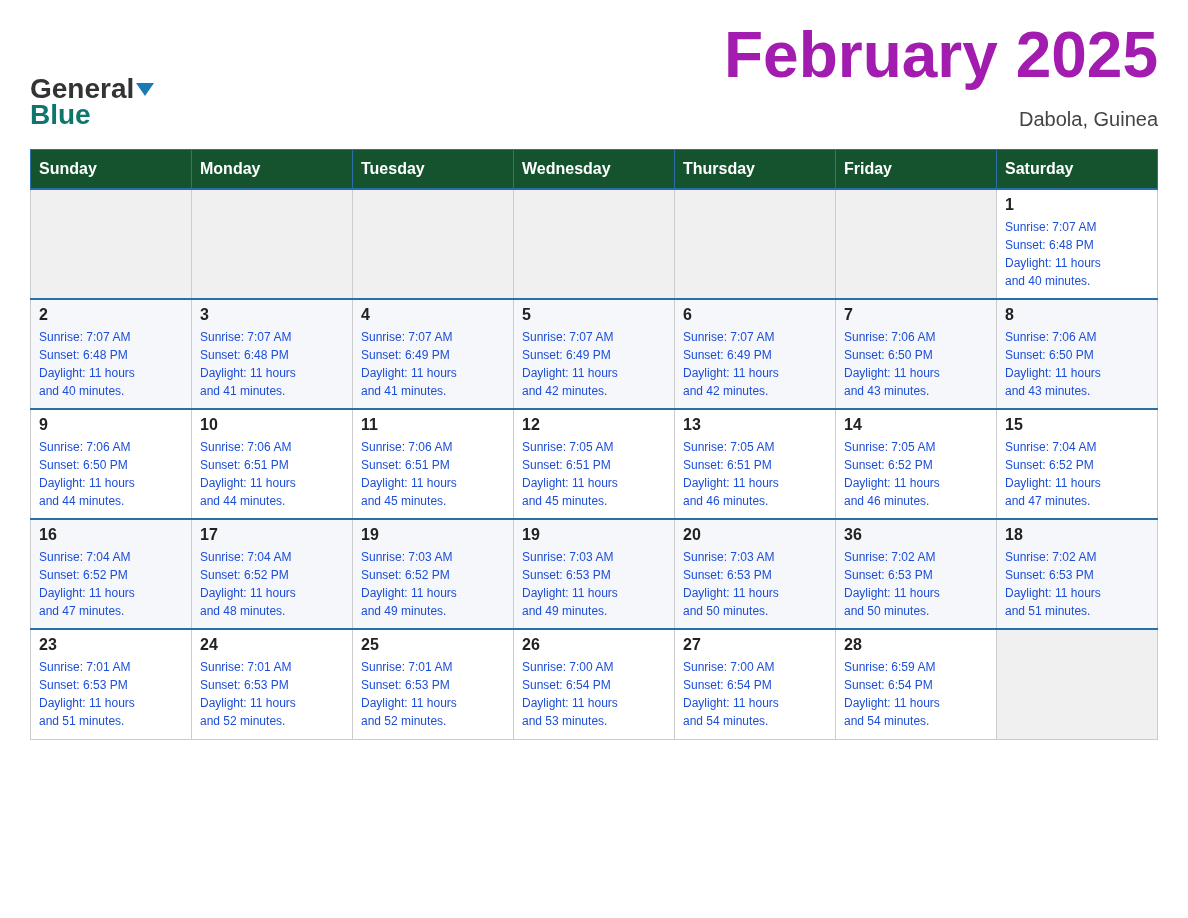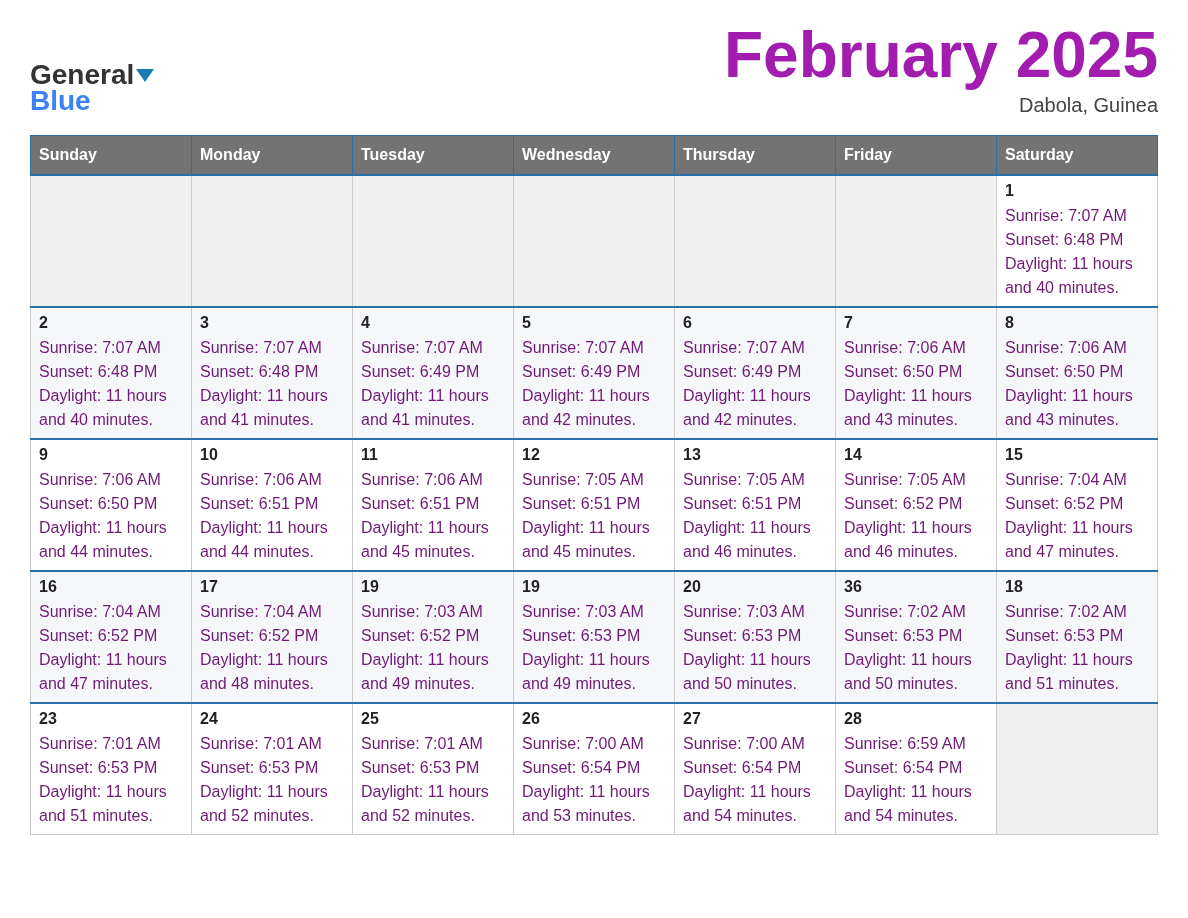--- a/index.html
+++ b/index.html
@@ -23,44 +23,44 @@
     }
     .logo-text {
       font-size: 28px;
       font-weight: bold;
       color: #333;
       line-height: 1;
     }
     .logo-line2 {
       font-size: 28px;
       font-weight: bold;
-      color: #3b82f6;
+      color: #0f766e;
       margin-top: -4px;
     }
     .title-area {
       text-align: right;
     }
     .month-title {
       font-size: 64px;
       font-weight: bold;
       color: #a21caf;
       line-height: 1.1;
     }
     .location {
       font-size: 20px;
       color: #444;
-      margin-top: 4px;
+      margin-top: 18px;
     }
     .calendar {
       width: 100%;
       border-collapse: collapse;
       border: 1px solid #aaa;
     }
     .calendar th {
-      background-color: #737373;
+      background-color: #14532d;
       color: #fff;
       font-size: 16px;
       font-weight: bold;
       padding: 10px 8px;
       text-align: left;
       border: 1px solid #2a6fa8;
     }
     .calendar td {
       vertical-align: top;
       border: 1px solid #ccc;
@@ -73,22 +73,22 @@
     .calendar tr:nth-child(even) td {
       background: #f5f7fa;
     }
     .day-number {
       font-size: 16px;
       font-weight: bold;
       color: #222;
       margin-bottom: 4px;
     }
     .day-info {
-      font-size: 16px;
-      color: #701a75;
+      font-size: 12px;
+      color: #1d4ed8;
       line-height: 1.5;
     }
     .empty-cell {
       background: #f0f0f0 !important;
     }
     .week-row td {
       border-top: 2px solid #2a6fa8;
     }
   </style>
 </head>

